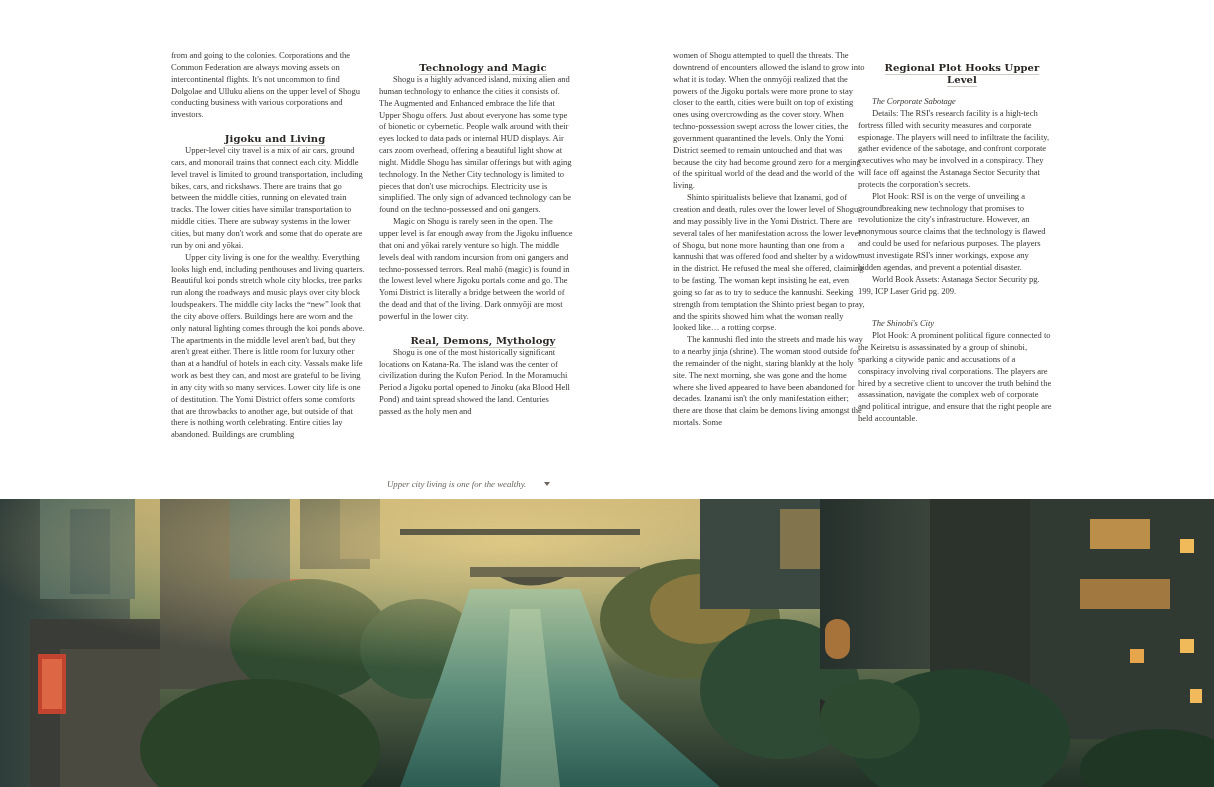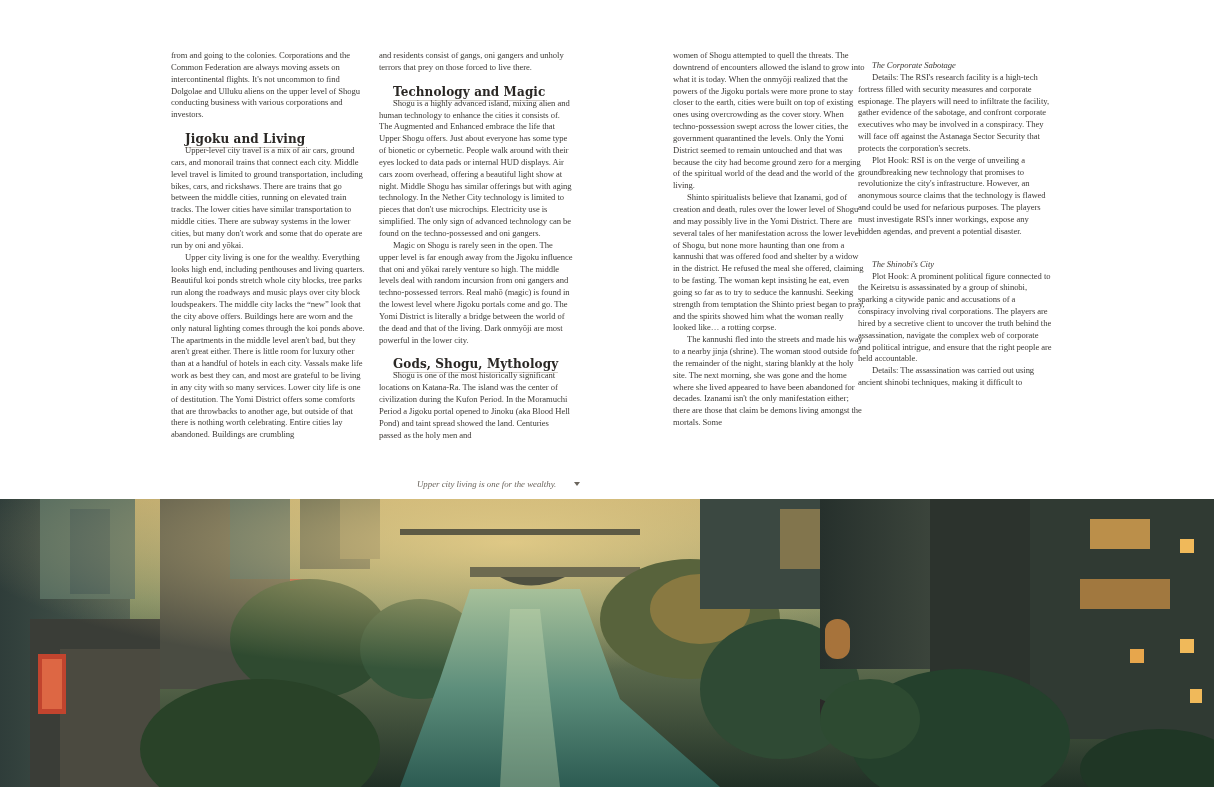--- a/index.html
+++ b/index.html
@@ -29,43 +29,44 @@
     .col p {
       margin: 0;
       text-align: left;
     }
     .col p.indent { text-indent: 14px; }
     .col h3 {
       margin: 12px 0 0 0;
       padding: 0 0 0 14px;
       font-family: "DejaVu Serif", "Liberation Serif", serif;
       font-weight: bold;
-      font-size: 12px;
+      font-size: 10px;
       line-height: 12px;
       color: #2a2724;
       letter-spacing: 0.1px;
+      text-align: center;
     }
     .col h3 span {
       border-bottom: 1px solid #cfcac2;
       padding-bottom: 1px;
     }
     .col .subtitle {
       font-style: italic;
       padding-left: 14px;
       margin-top: 10px;
     }
     .col .spacer { height: 11px; }
     #col1 { left: 171px; }
     #col2 { left: 379px; }
     #col3 { left: 648px; margin-left: 25px; }
     #col4 { left: 858px; }
     .caption {
       position: absolute;
       top: 479px;
-      left: 417px;
+      left: 387px;
       font-family: "Liberation Serif", "DejaVu Serif", serif;
       font-style: italic;
       font-size: 8.8px;
       color: #6b655d;
       display: flex;
       align-items: center;
       gap: 18px;
       cursor: pointer;
     }
     .caption .caret {
@@ -91,40 +92,40 @@
 
 <div class="page">
 
   <div class="col" id="col1">
       <p>from and going to the colonies. Corporations and the Common Federation are always moving assets on intercontinental flights. It's not uncommon to find Dolgolae and Ulluku aliens on the upper level of Shogu conducting business with various corporations and investors.</p>
       <h3><span>Jigoku and Living</span></h3>
       <p class="indent">Upper-level city travel is a mix of air cars, ground cars, and monorail trains that connect each city. Middle level travel is limited to ground transportation, including bikes, cars, and rickshaws. There are trains that go between the middle cities, running on elevated train tracks. The lower cities have similar transportation to middle cities. There are subway systems in the lower cities, but many don't work and some that do operate are run by oni and yōkai.</p>
       <p class="indent">Upper city living is one for the wealthy. Everything looks high end, including penthouses and living quarters. Beautiful koi ponds stretch whole city blocks, tree parks run along the roadways and music plays over city block loudspeakers. The middle city lacks the “new” look that the city above offers. Buildings here are worn and the only natural lighting comes through the koi ponds above. The apartments in the middle level aren't bad, but they aren't great either. There is little room for luxury other than at a handful of hotels in each city. Vassals make life work as best they can, and most are grateful to be living in any city with so many services. Lower city life is one of destitution. The Yomi District offers some comforts that are throwbacks to another age, but outside of that there is nothing worth celebrating. Entire cities lay abandoned. Buildings are crumbling</p>
     </div>
   <div class="col" id="col2">
-      <p>and residents consist of gangs, oni gangers and unholy terrors that prey on those forced to live there.</p>
       <h3><span>Technology and Magic</span></h3>
       <p class="indent">Shogu is a highly advanced island, mixing alien and human technology to enhance the cities it consists of. The Augmented and Enhanced embrace the life that Upper Shogu offers. Just about everyone has some type of bionetic or cybernetic. People walk around with their eyes locked to data pads or internal HUD displays. Air cars zoom overhead, offering a beautiful light show at night. Middle Shogu has similar offerings but with aging technology. In the Nether City technology is limited to pieces that don't use microchips. Electricity use is simplified. The only sign of advanced technology can be found on the techno-possessed and oni gangers.</p>
       <p class="indent">Magic on Shogu is rarely seen in the open. The upper level is far enough away from the Jigoku influence that oni and yōkai rarely venture so high. The middle levels deal with random incursion from oni gangers and techno-possessed terrors. Real mahō (magic) is found in the lowest level where Jigoku portals come and go. The Yomi District is literally a bridge between the world of the dead and that of the living. Dark onmyōji are most powerful in the lower city.</p>
-      <h3><span>Gods, Shogu, Mythology</span></h3>
+      <h3><span>Real, Demons, Mythology</span></h3>
       <p class="indent">Shogu is one of the most historically significant locations on Katana-Ra. The island was the center of civilization during the Kufon Period. In the Moramuchi Period a Jigoku portal opened to Jinoku (aka Blood Hell Pond) and taint spread showed the land. Centuries passed as the holy men and</p>
     </div>
   <div class="col" id="col3">
       <p>women of Shogu attempted to quell the threats. The downtrend of encounters allowed the island to grow into what it is today. When the onmyōji realized that the powers of the Jigoku portals were more prone to stay closer to the earth, cities were built on top of existing ones using overcrowding as the cover story. When techno-possession swept across the lower cities, the government quarantined the levels. Only the Yomi District seemed to remain untouched and that was because the city had become ground zero for a merging of the spiritual world of the dead and the world of the living.</p>
       <p class="indent">Shinto spiritualists believe that Izanami, god of creation and death, rules over the lower level of Shogu and may possibly live in the Yomi District. There are several tales of her manifestation across the lower level of Shogu, but none more haunting than one from a kannushi that was offered food and shelter by a widow in the district. He refused the meal she offered, claiming to be fasting. The woman kept insisting he eat, even going so far as to try to seduce the kannushi. Seeking strength from temptation the Shinto priest began to pray, and the spirits showed him what the woman really looked like… a rotting corpse.</p>
       <p class="indent">The kannushi fled into the streets and made his way to a nearby jinja (shrine). The woman stood outside for the remainder of the night, staring blankly at the holy site. The next morning, she was gone and the home where she lived appeared to have been abandoned for decades. Izanami isn't the only manifestation either; there are those that claim be demons living amongst the mortals. Some</p>
     </div>
   <div class="col" id="col4">
+      <h3><span>Regional Plot Hooks Upper Level</span></h3>
       <p class="subtitle">The Corporate Sabotage</p>
       <p class="indent">Details: The RSI's research facility is a high-tech fortress filled with security measures and corporate espionage. The players will need to infiltrate the facility, gather evidence of the sabotage, and confront corporate executives who may be involved in a conspiracy. They will face off against the Astanaga Sector Security that protects the corporation's secrets.</p>
       <p class="indent">Plot Hook: RSI is on the verge of unveiling a groundbreaking new technology that promises to revolutionize the city's infrastructure. However, an anonymous source claims that the technology is flawed and could be used for nefarious purposes. The players must investigate RSI's inner workings, expose any hidden agendas, and prevent a potential disaster.</p>
+      <p class="indent">World Book Assets: Astanaga Sector Security pg. 199, ICP Laser Grid pg. 209.</p>
       <div class="spacer"></div>
       <p class="subtitle">The Shinobi's City</p>
       <p class="indent">Plot Hook: A prominent political figure connected to the Keiretsu is assassinated by a group of shinobi, sparking a citywide panic and accusations of a conspiracy involving rival corporations. The players are hired by a secretive client to uncover the truth behind the assassination, navigate the complex web of corporate and political intrigue, and ensure that the right people are held accountable.</p>
-      <p class="indent">Details: The assassination was carried out using ancient shinobi techniques, making it difficult to</p>
     </div>
 
   <div class="caption">
     <span>Upper city living is one for the wealthy.</span>
     <span class="caret"></span>
   </div>
 
   <div class="hero" title="Aerial view of a lush futuristic city at dusk with a canal, bridges, trees and glowing buildings">
     <svg width="1214" height="288" viewBox="0 0 1214 288" xmlns="http://www.w3.org/2000/svg">
       <defs>

